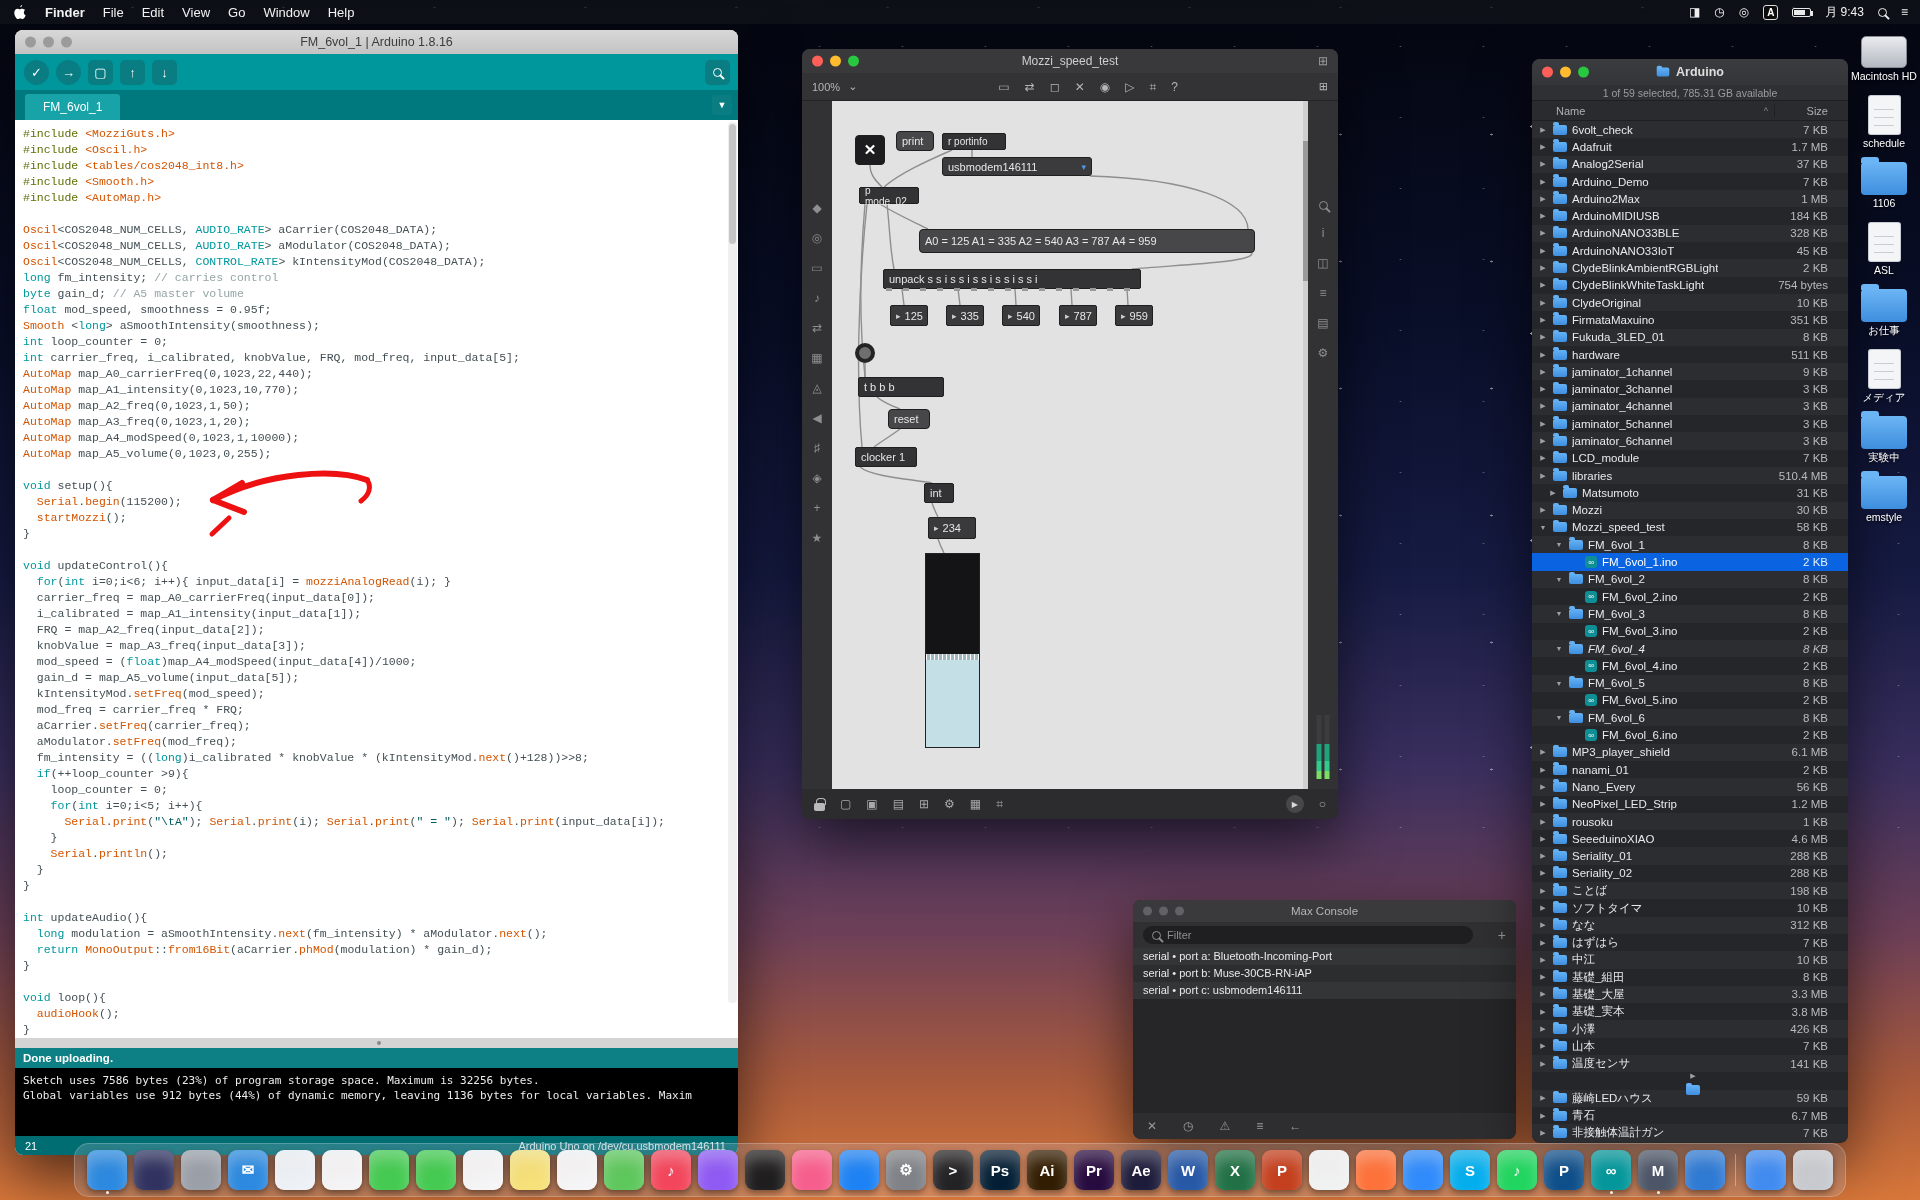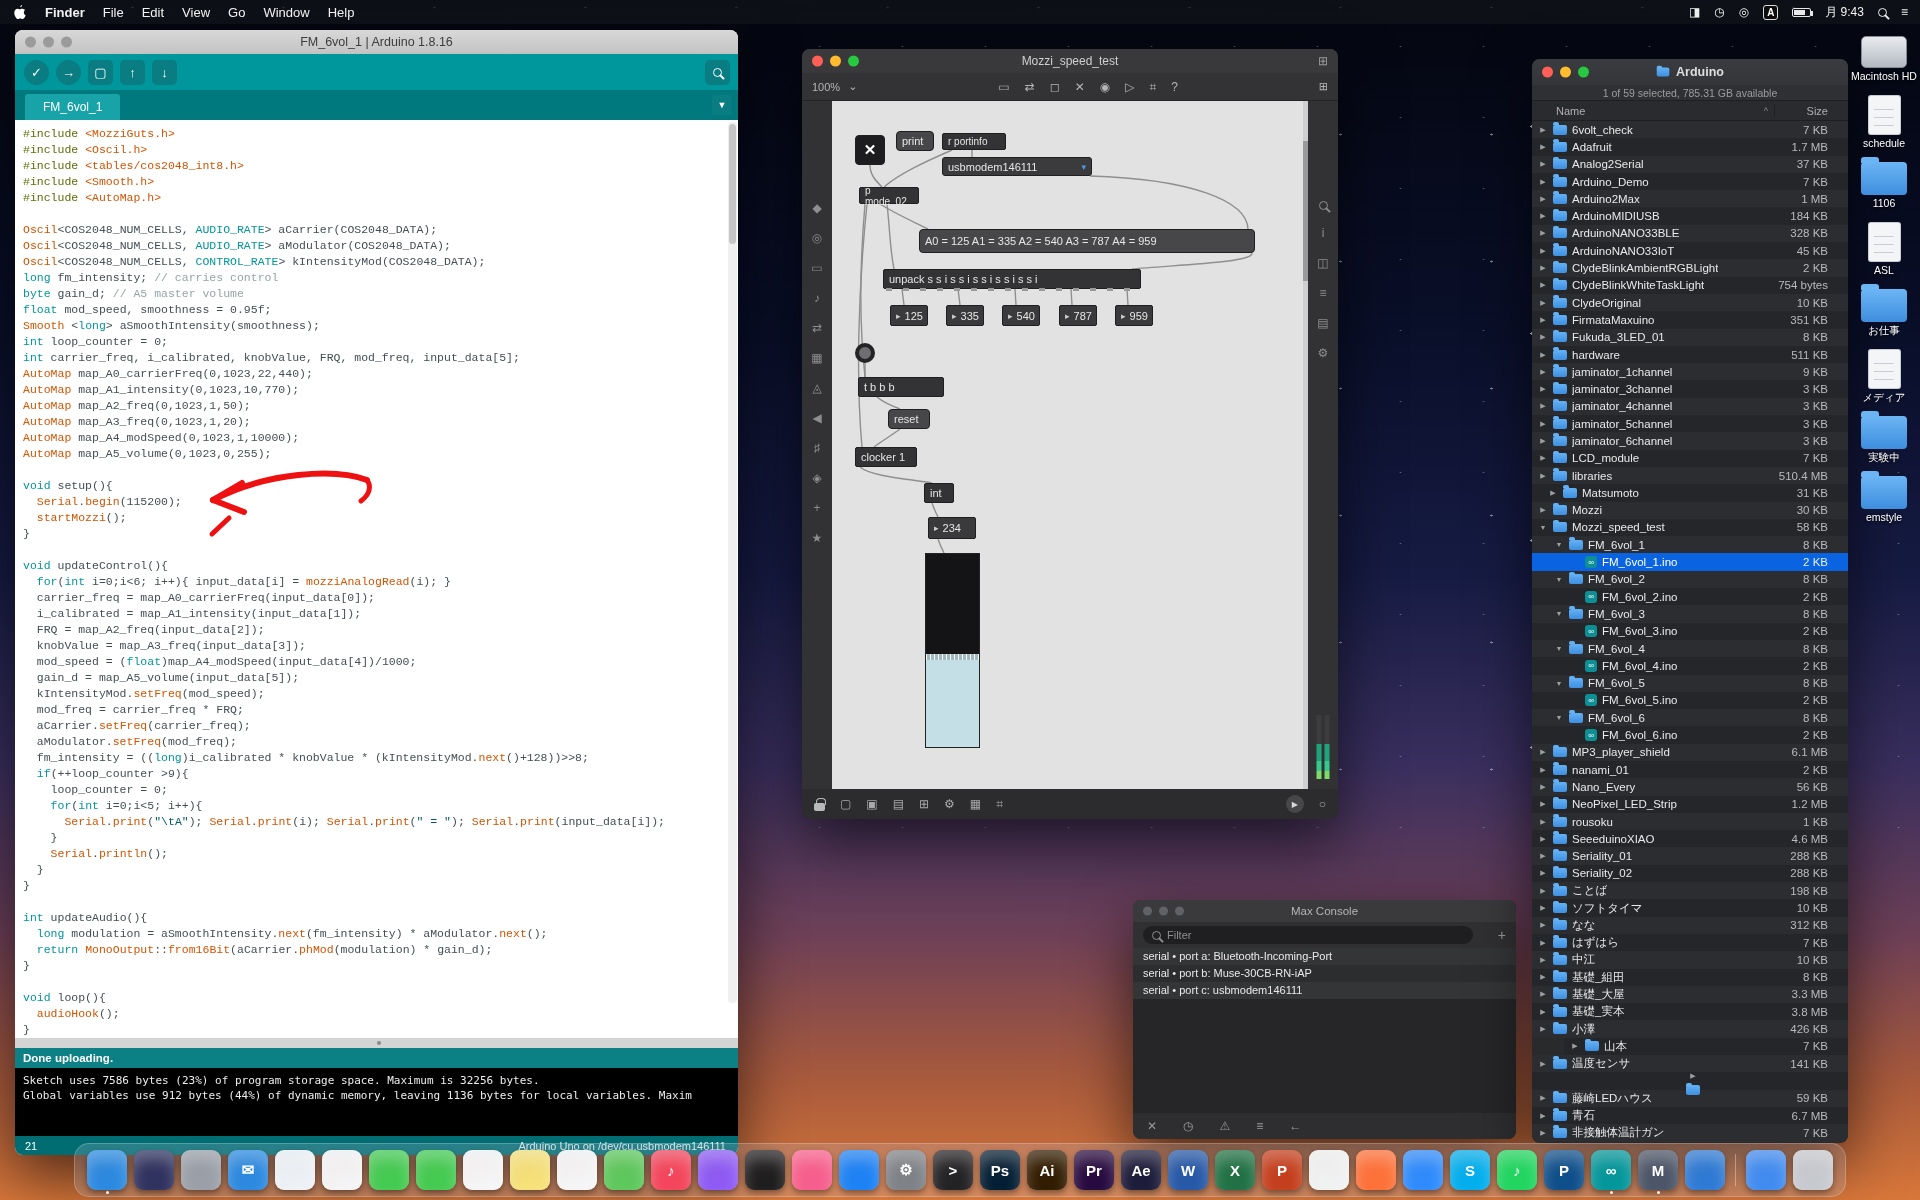--- a/index.html
+++ b/index.html
@@ -602,21 +602,21 @@
         <span class="fold"></span>
         <span class="fname">FM_6vol_3</span>
         <span class="fsize">8 KB</span>
       </div>
       <div class="frow" style="padding-left: 38px;">
         <span class="disc"></span>
         <span class="ino-ic">∞</span>
         <span class="fname">FM_6vol_3.ino</span>
         <span class="fsize">2 KB</span>
       </div>
-      <div class="frow" style="padding-left: 22px;">
+      <div class="frow" style="padding-left: 22px; font-style: italic;">
         <span class="disc">▼</span>
         <span class="fold"></span>
         <span class="fname">FM_6vol_4</span>
         <span class="fsize">8 KB</span>
       </div>
       <div class="frow" style="padding-left: 38px;">
         <span class="disc"></span>
         <span class="ino-ic">∞</span>
         <span class="fname">FM_6vol_4.ino</span>
         <span class="fsize">2 KB</span>
@@ -740,21 +740,21 @@
         <span class="fold"></span>
         <span class="fname">基礎_実本</span>
         <span class="fsize">3.8 MB</span>
       </div>
       <div class="frow" style="padding-left: 6px;">
         <span class="disc">▶</span>
         <span class="fold"></span>
         <span class="fname">小澤</span>
         <span class="fsize">426 KB</span>
       </div>
-      <div class="frow" style="padding-left: 6px; margin-left: 32px;">
+      <div class="frow" style="padding-left: 6px;">
         <span class="disc">▶</span>
         <span class="fold"></span>
         <span class="fname">山本</span>
         <span class="fsize">7 KB</span>
       </div>
       <div class="frow" style="padding-left: 6px;">
         <span class="disc">▶</span>
         <span class="fold"></span>
         <span class="fname">温度センサ</span>
         <span class="fsize">141 KB</span>

